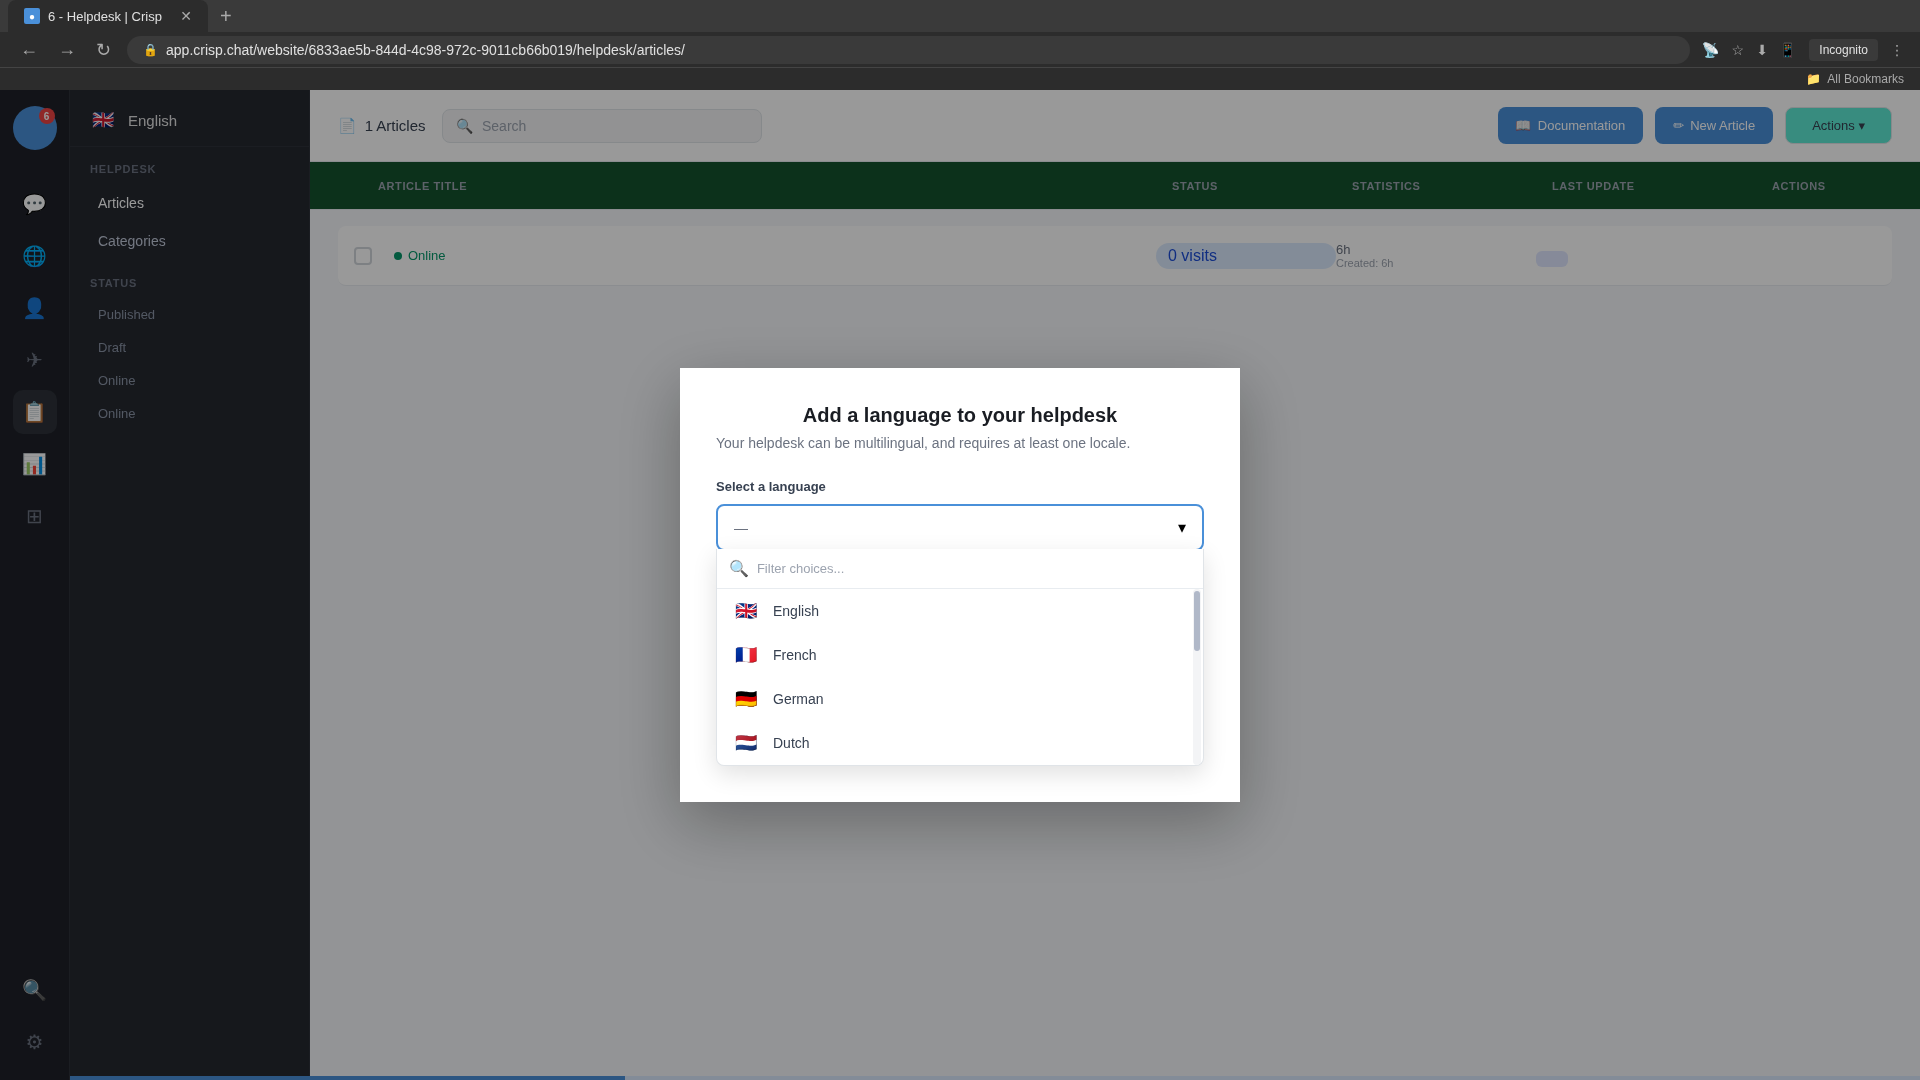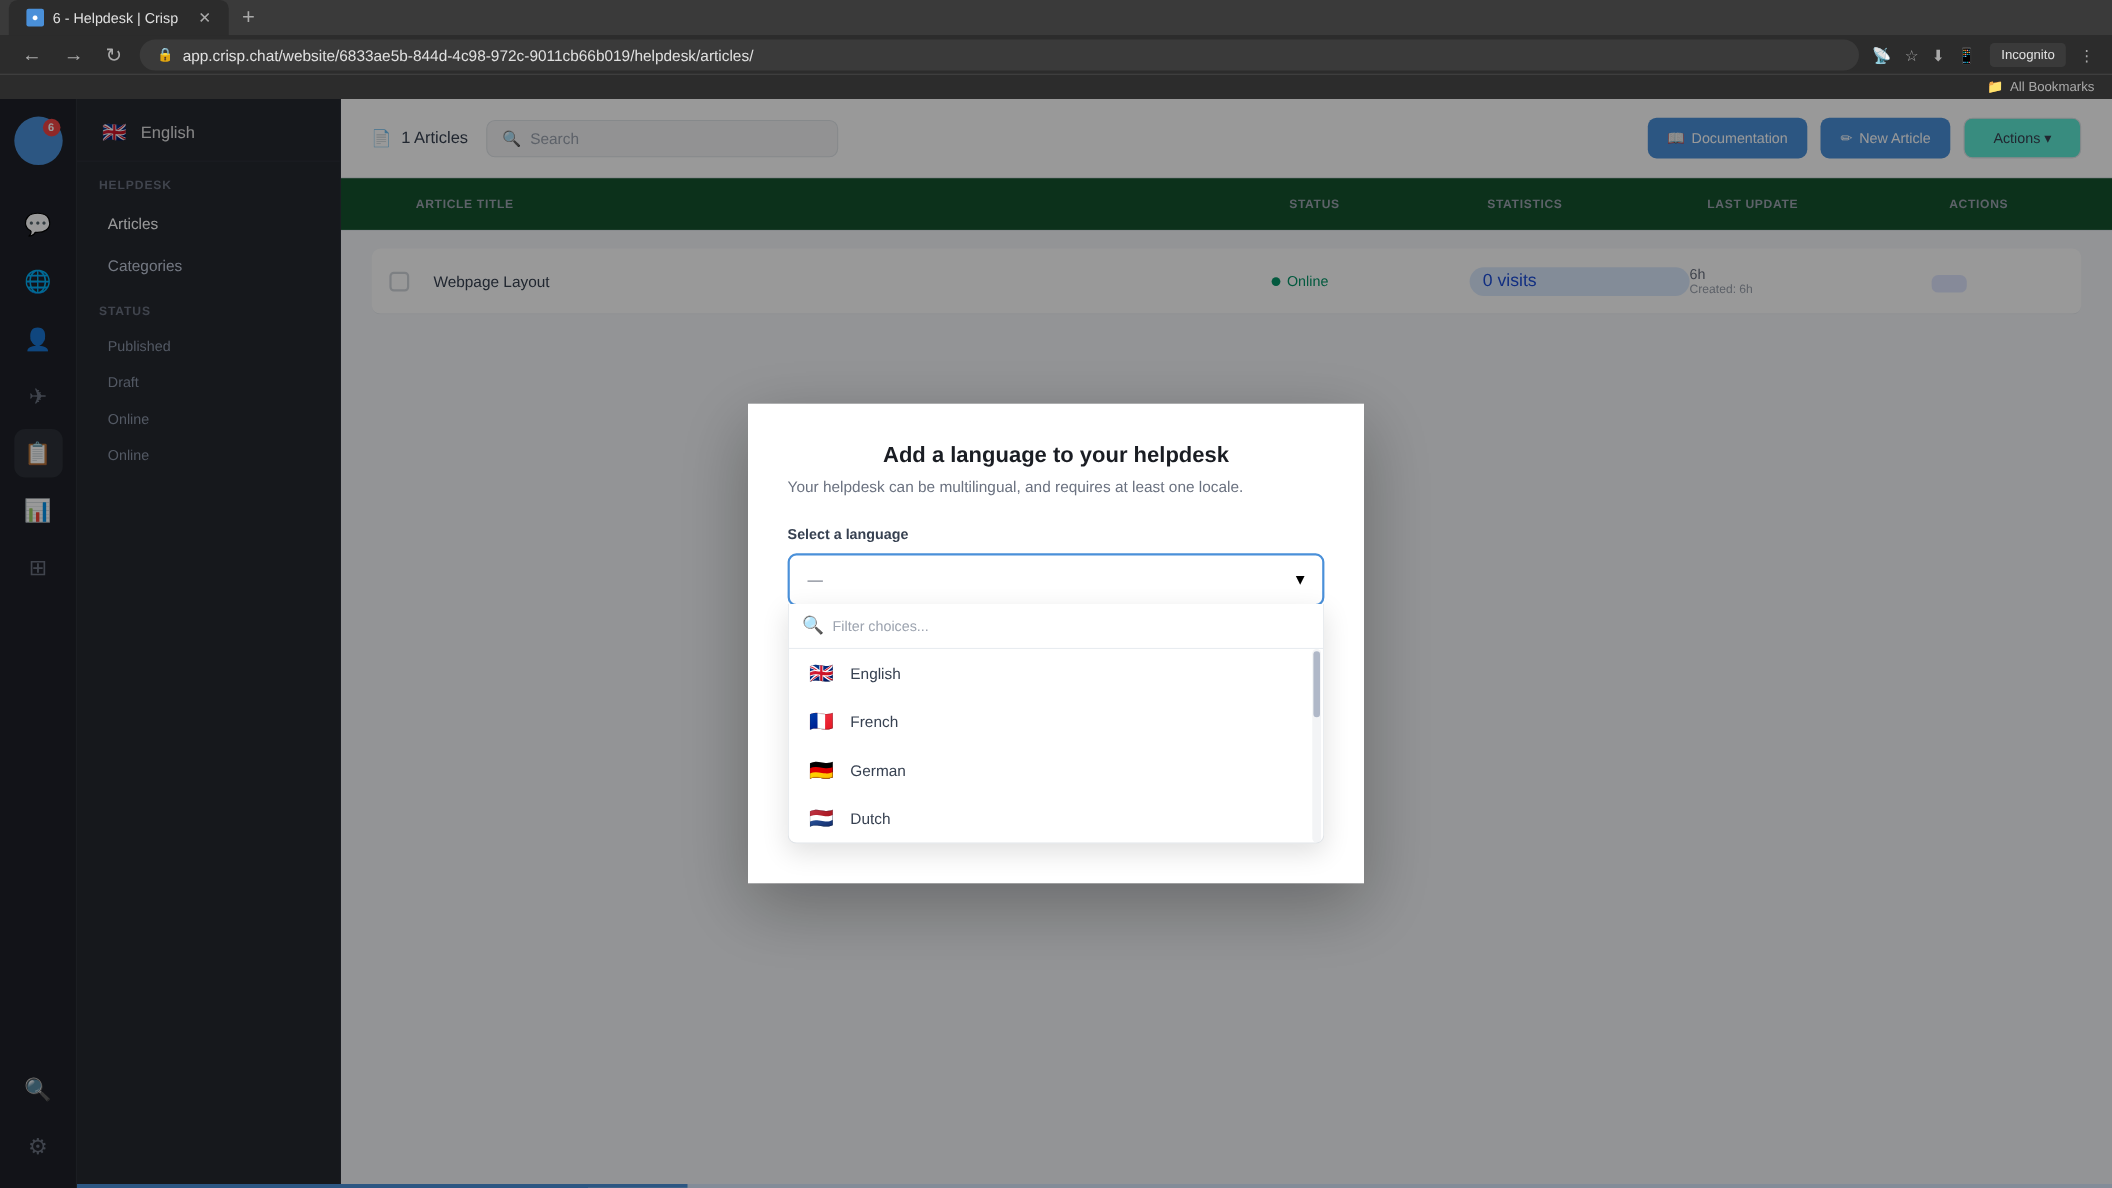--- a/index.html
+++ b/index.html
@@ -210,21 +210,20 @@
       <div class="table-col-label">ACTIONS</div>
     </div>
 
     <div class="table-body">
 
 
       <div class="article-row">
         <div>
           <div class="article-checkbox"></div>
         </div>
-        <div class="article-title">Webpage Layout</div>
         <div class="status-online">
           <div class="status-dot"></div>
           <span>Online</span>
         </div>
         <div>
           <div class="visits-badge">0 visits</div>
         </div>
         <div class="last-update">
           <span>6h</span>
           <small>Created: 6h</small>

